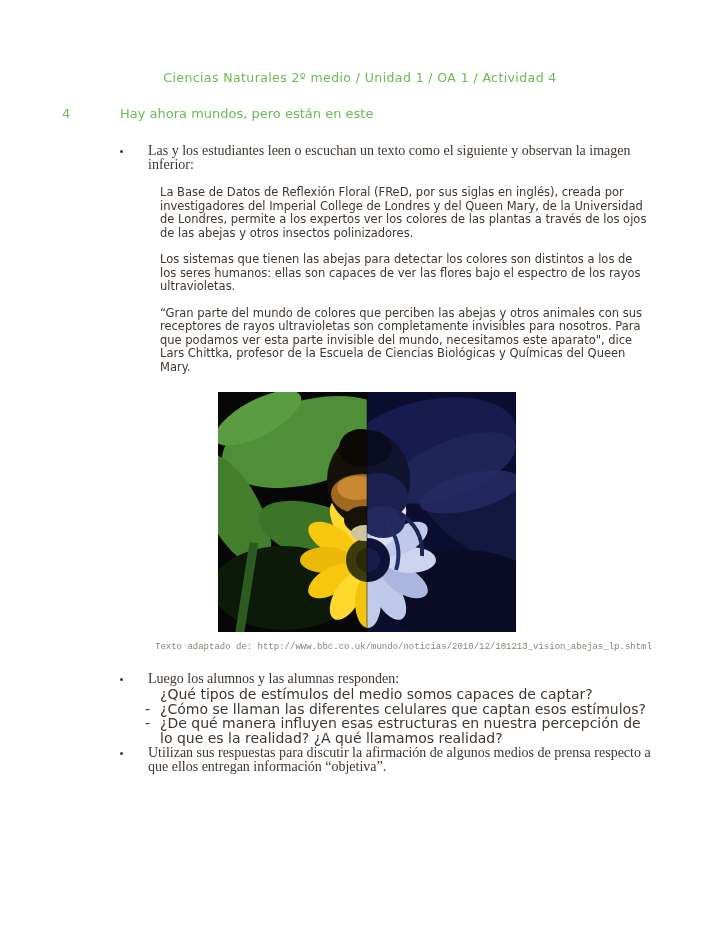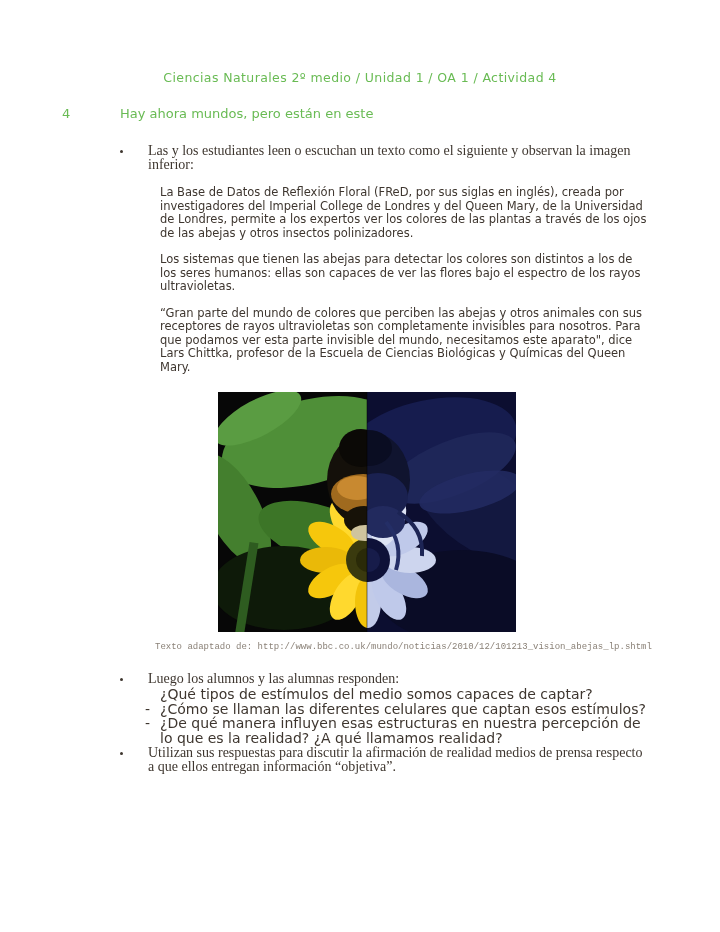--- a/index.html
+++ b/index.html
@@ -196,16 +196,16 @@
       <span class="q-text">¿Cómo se llaman las diferentes celulares que captan esos estímulos?</span>
     </div>
     <div class="q-row">
       <span class="q-marker">-</span>
       <span class="q-text">¿De qué manera influyen esas estructuras en nuestra percepción de lo que es la realidad? ¿A qué llamamos realidad?</span>
     </div>
   </div>
 
   <div class="bullet-row final-bullet">
     <span class="dot"></span>
-    <span>Utilizan sus respuestas para discutir la afirmación de realidad medios de prensa respecto a que ellos entregan información “objetiva”.</span>
+    <span>Utilizan sus respuestas para discutir la afirmación de algunos medios de prensa respecto a que ellos entregan información “objetiva”.</span>
   </div>
 
 </div>
 
 </body></html>

